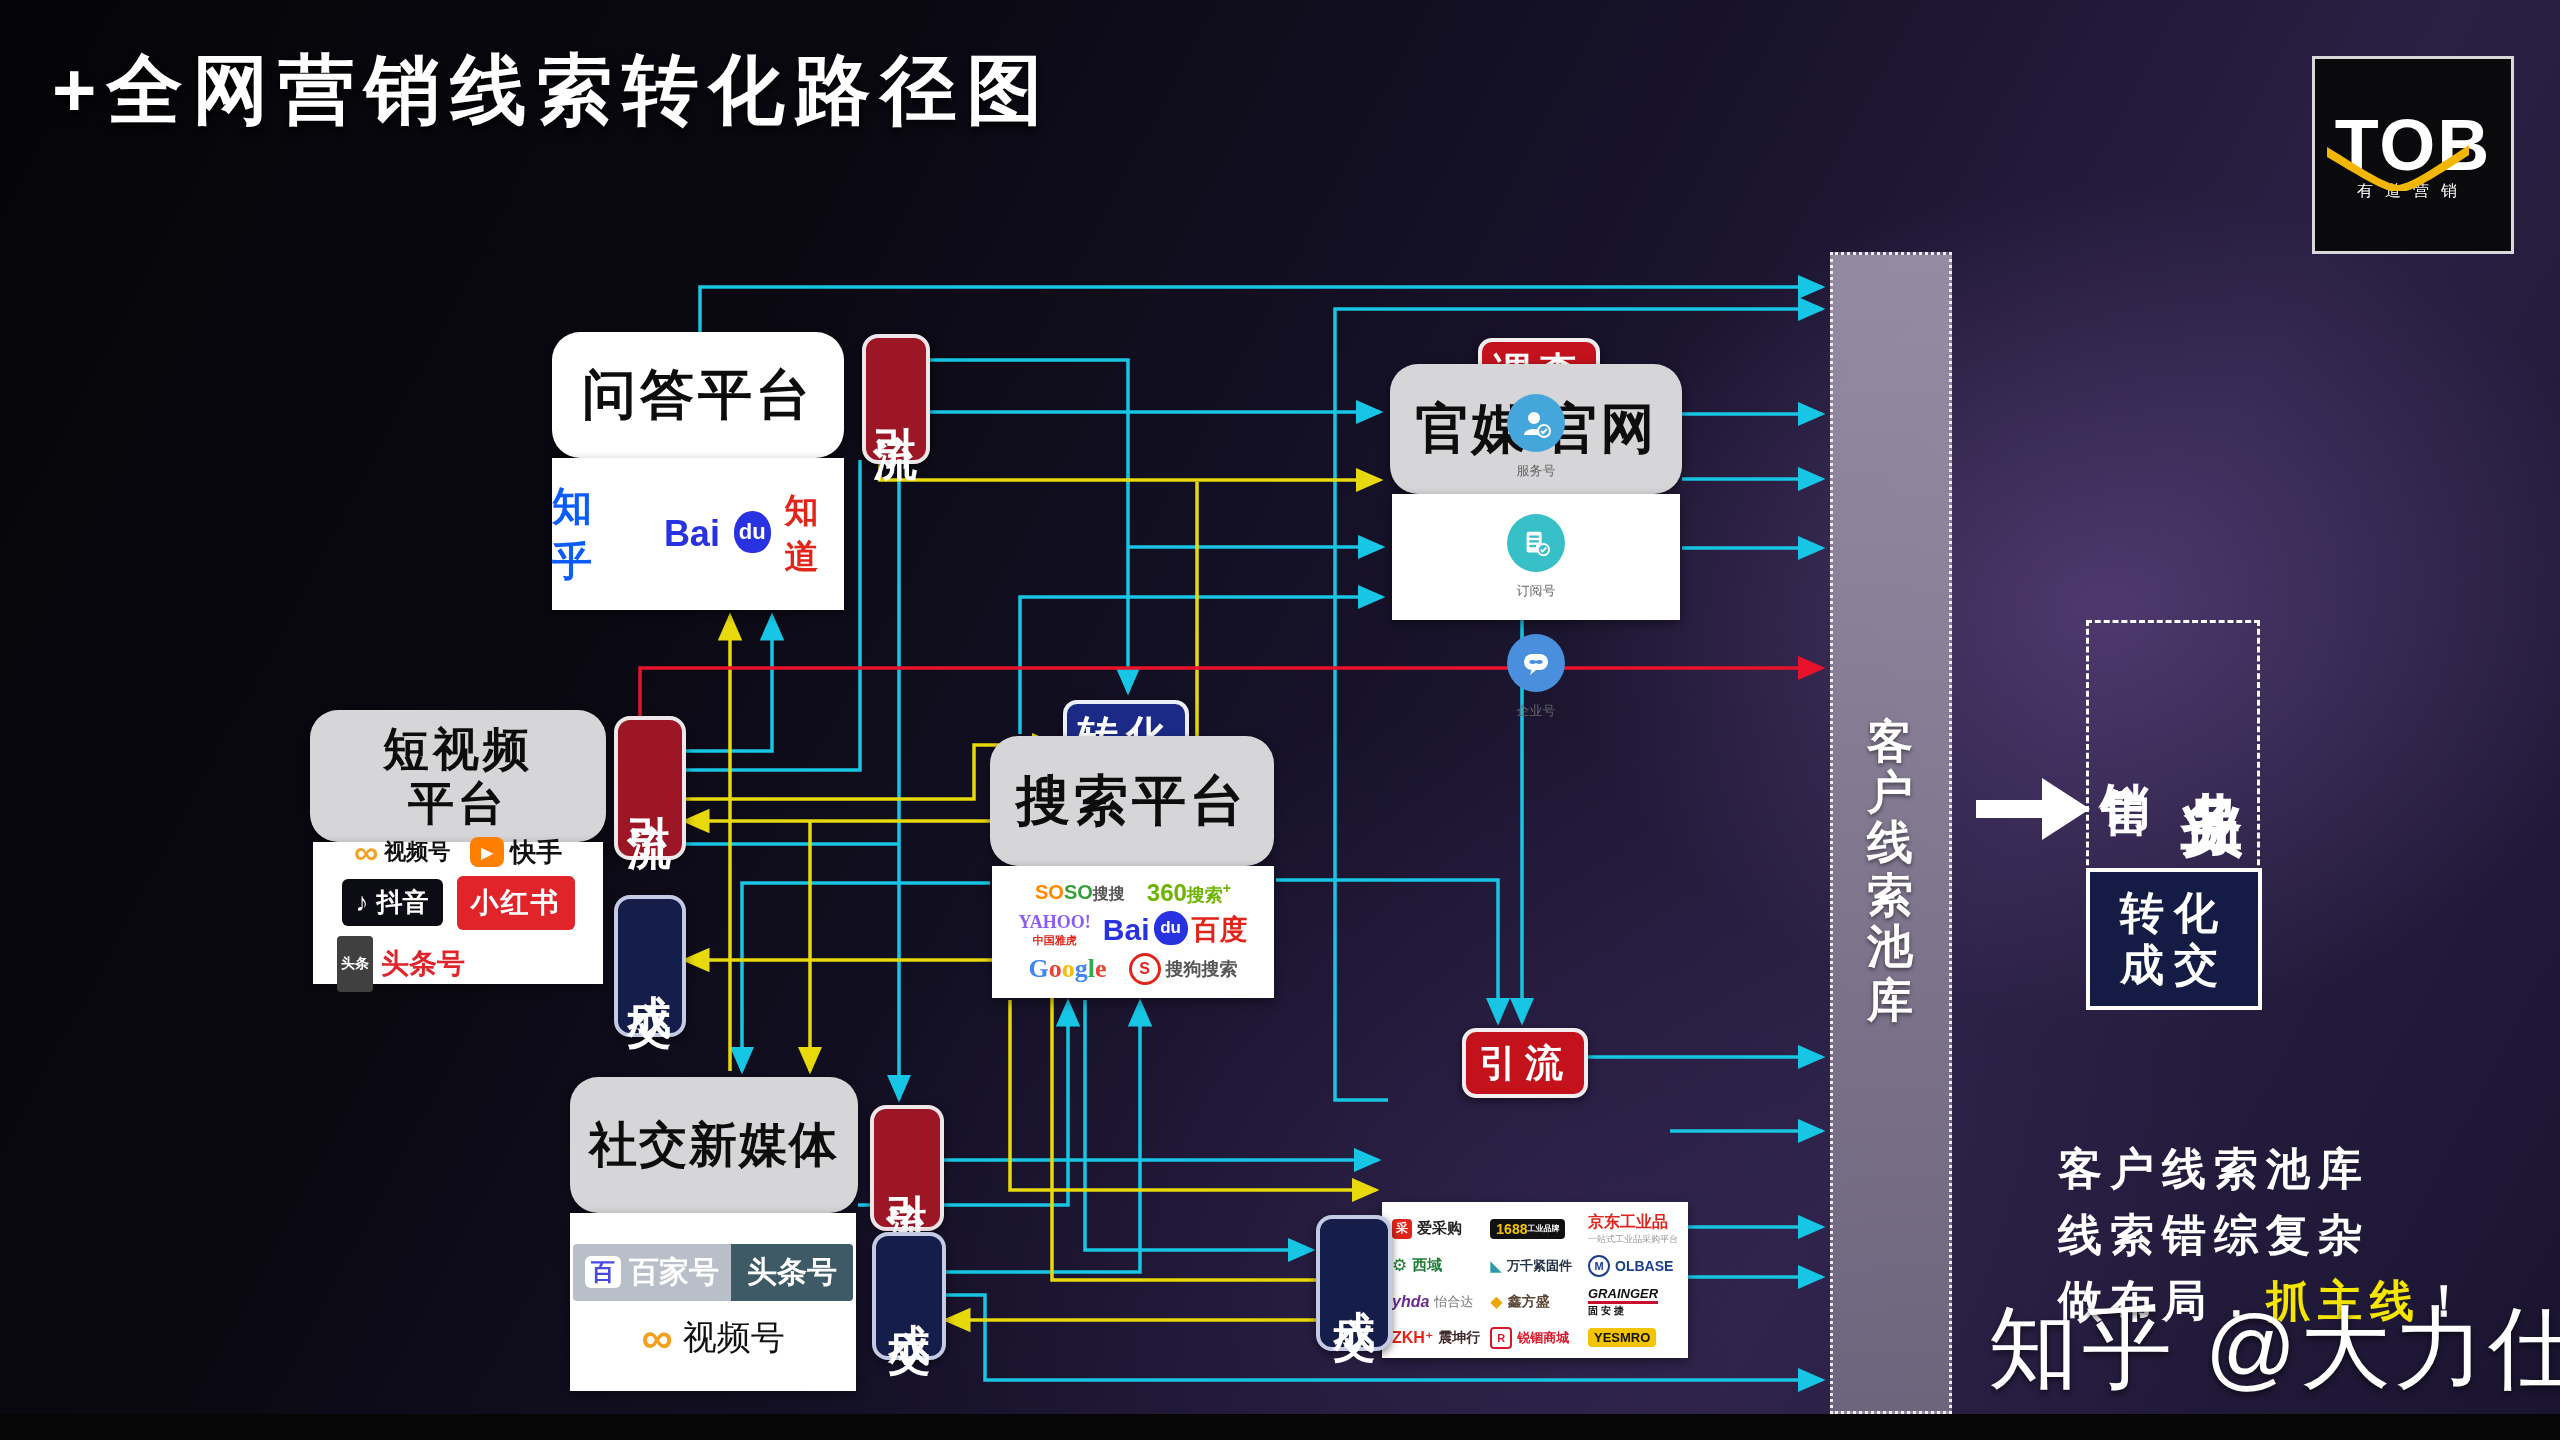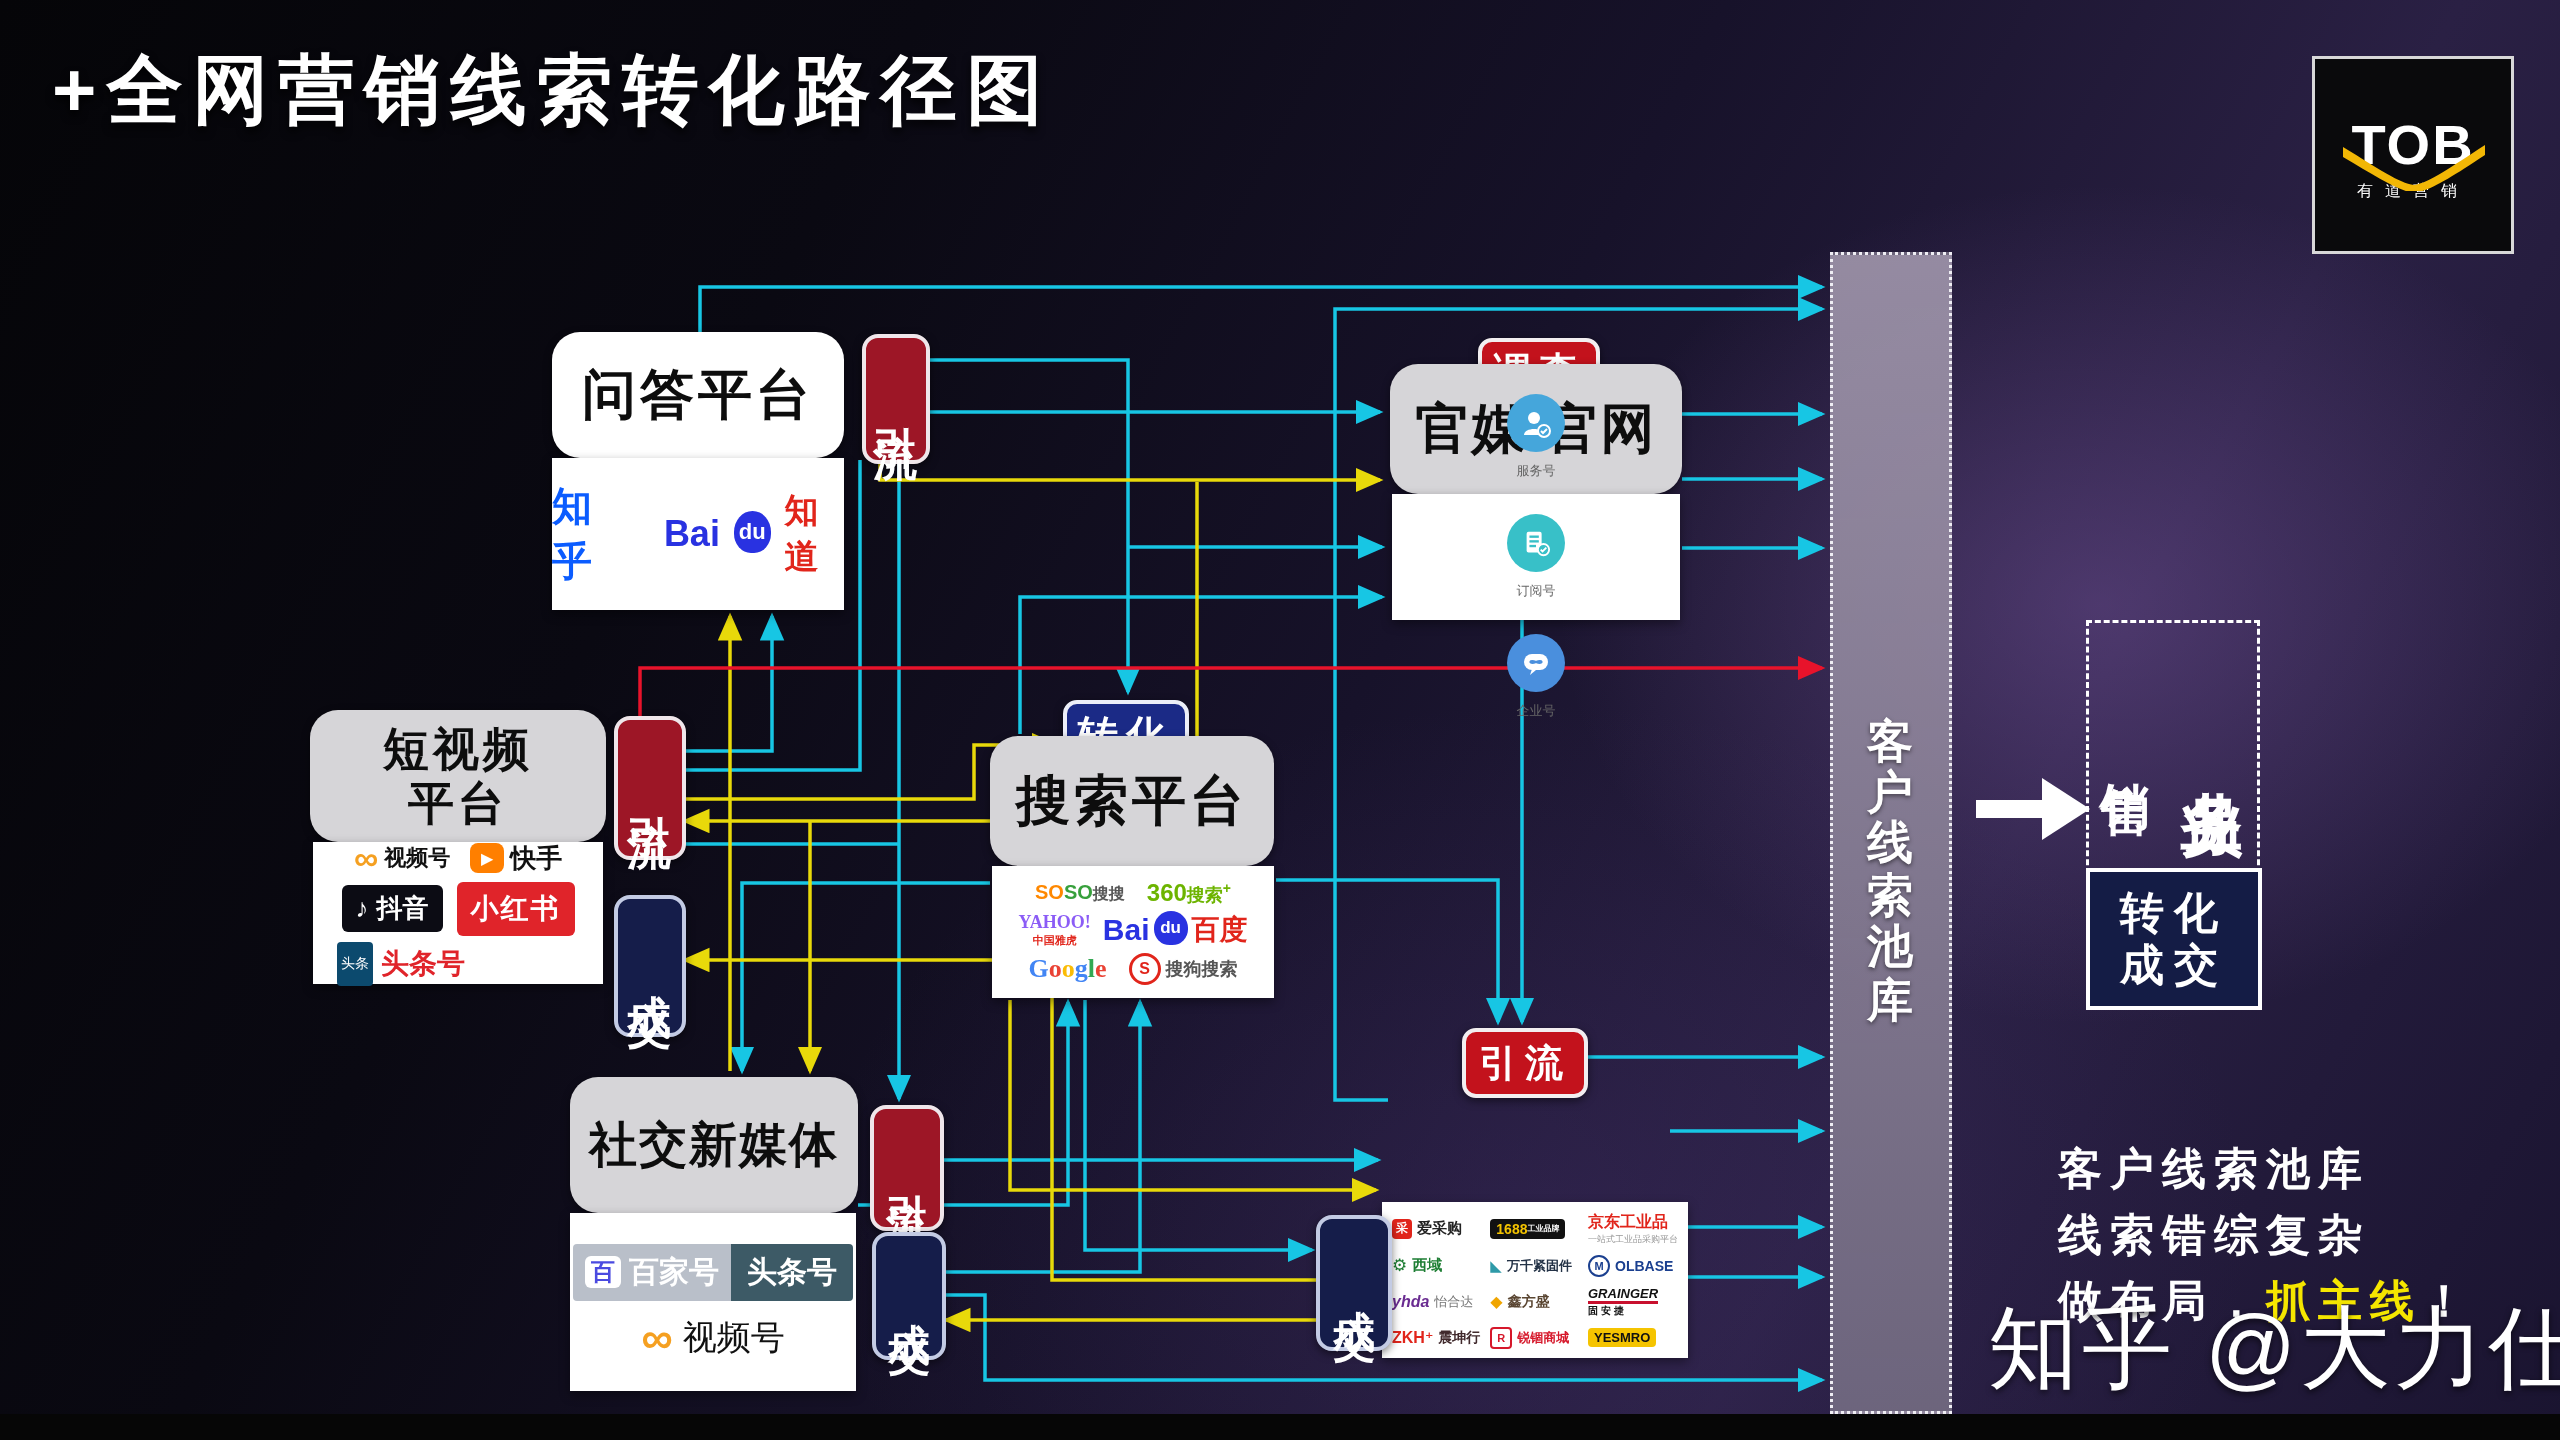--- a/index.html
+++ b/index.html
@@ -11,21 +11,21 @@
       radial-gradient(ellipse 1100px 800px at 60% 85%, rgba(70,50,110,.30), rgba(0,0,0,0) 65%),
       linear-gradient(118deg,#050508 0%,#0a0912 28%,#17122a 52%,#2a2044 74%,#1a1430 100%);
   }
   #stage::after{content:"";position:absolute;left:0;right:0;bottom:0;height:26px;background:#060606;}
   .abs{position:absolute;}
   
   .title{left:52px;top:40px;font-size:76px;font-weight:900;color:#fff;letter-spacing:10px;
          text-shadow:0 5px 8px rgba(0,0,0,.85);}
   .tob-box{left:2312px;top:56px;width:196px;height:192px;border:3px solid #d8d8d8;background:#0a0a0c;
            display:flex;flex-direction:column;align-items:center;justify-content:center;}
-  .tob-text{font-size:56px;font-weight:900;color:#fff;letter-spacing:2px;line-height:72px;position:relative;}
+  .tob-text{font-size:72px;font-weight:900;color:#fff;letter-spacing:2px;line-height:72px;position:relative;}
   .tob-swoosh{position:absolute;left:-12px;top:30px;width:150px;height:52px;}
   .tob-sub{margin-top:0;font-size:16px;color:#fff;letter-spacing:12px;}
   
   .hdr{background:#d6d5d8;border-radius:28px;color:#0d0d0d;font-weight:900;
        display:flex;align-items:center;justify-content:center;text-align:center;
        box-shadow:0 3px 8px rgba(0,0,0,.45);}
   .hdr.white{background:#fff;}
   .panel{background:#fff;box-shadow:0 4px 10px rgba(0,0,0,.4);display:flex;flex-direction:column;
          align-items:center;justify-content:center;}
   .badge-v{border-radius:16px;color:#fff;font-weight:900;display:flex;align-items:center;justify-content:center;
@@ -42,21 +42,21 @@
   .zhihu{color:#0b5cff;font-weight:900;font-size:40px;}
   .bai{color:#2932e1;font-weight:900;font-size:36px;}
   .du-paw{display:inline-flex;align-items:center;justify-content:center;width:42px;height:42px;border-radius:50% 50% 46% 46%;
           background:#2932e1;color:#fff;font-weight:900;font-size:22px;position:relative;top:-2px;}
   .zhidao{color:#e1251b;font-weight:900;font-size:34px;}
   .inf{color:#f5a021;font-weight:900;font-size:34px;line-height:28px;}
   .blacktext{color:#111;font-weight:700;}
   .chip{display:inline-flex;align-items:center;justify-content:center;border-radius:6px;font-weight:900;}
   .douyin-chip{background:#0c0c14;color:#fff;padding:6px 14px;font-size:26px;gap:8px;}
   .xhs-chip{background:#e0242a;color:#fff;padding:8px 14px;font-size:28px;letter-spacing:2px;}
-  .tt-sq{background:#0c4a6e;color:#fff;font-size:14px;padding:13px 4px;border-radius:4px;font-weight:400;}
+  .tt-sq{background:#404040;color:#fff;font-size:14px;padding:19px 4px;border-radius:4px;font-weight:700;}
   .tt-red{color:#e0242a;font-weight:900;font-size:28px;}
   .ks-ic{width:34px;height:30px;border-radius:8px;background:#ff7f00;color:#fff;display:inline-flex;
          align-items:center;justify-content:center;font-size:16px;font-weight:900;}
   .bjh-chip{background:#b9bfc9;color:#fff;padding:8px 12px;font-size:30px;font-weight:900;display:inline-flex;gap:8px;align-items:center;border-radius:4px 0 0 4px;}
   .bjh-ic{background:#fff;color:#4a4ae0;border-radius:6px;padding:0 6px;font-size:24px;font-weight:900;}
   .tth-chip{background:#3d5a66;color:#fff;padding:8px 16px;font-size:30px;font-weight:900;border-radius:0 4px 4px 0;}
   
   .s-or{color:#ff8800;font-weight:900;} .s-gr{color:#37a03c;font-weight:900;}
   .s-360{color:#6db400;font-weight:900;} .s-ya{color:#8b5cf6;font-weight:900;font-family:"Liberation Serif",serif;}
   .s-ya-sub{color:#e1251b;font-size:11px;font-weight:700;}

